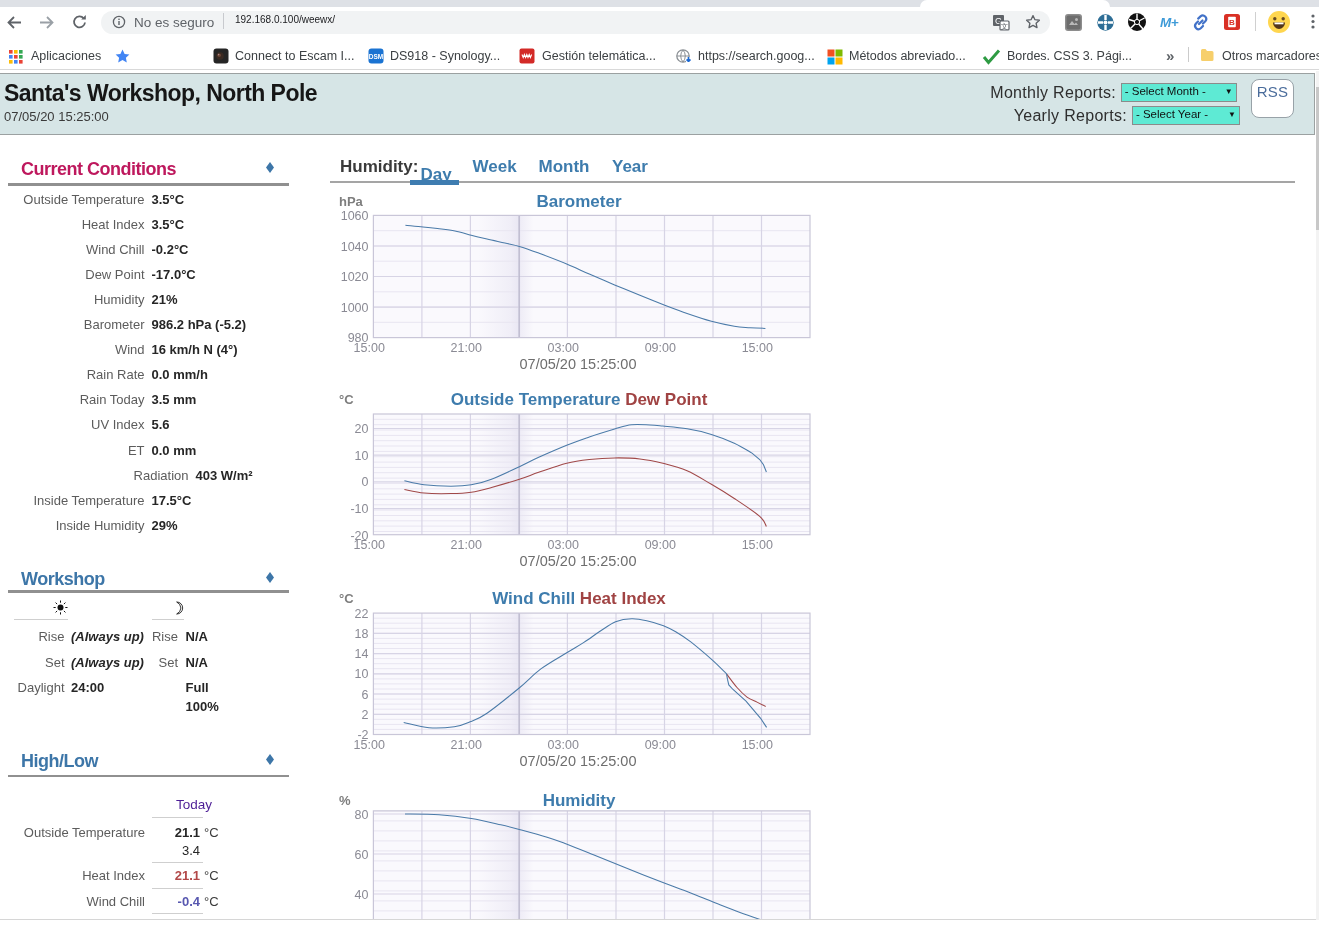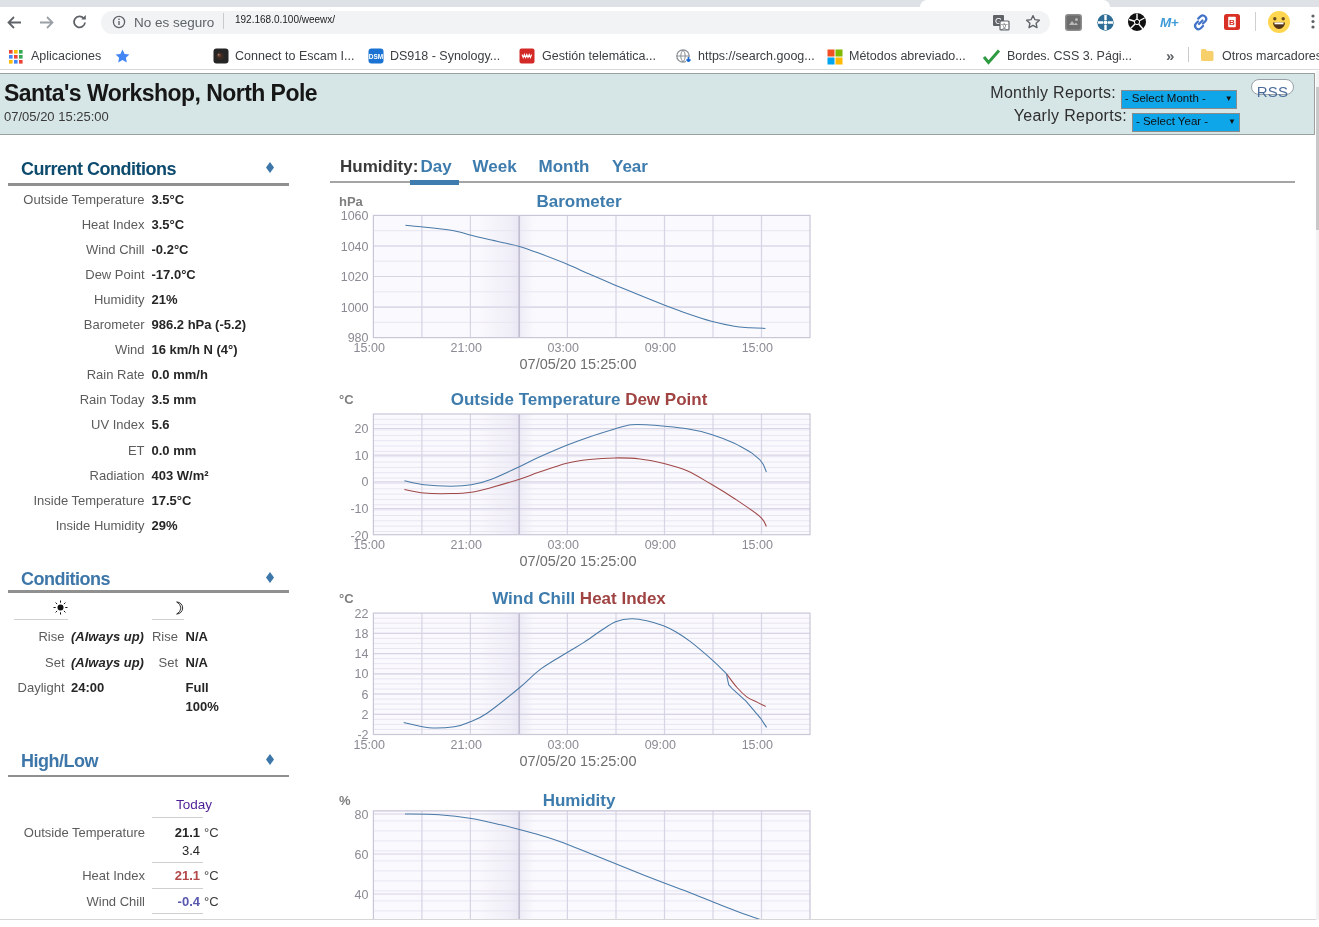--- a/index.html
+++ b/index.html
@@ -9,24 +9,24 @@
 #tabwhite{left:920px;top:0;width:190px;height:7px;background:#fff;border-radius:8px 8px 0 0;}
 #tabgrey2{left:1110px;top:0;width:209px;height:7px;background:#dee1e6;border-radius:8px 0 0 0;}
 #toolbar{left:0;top:7px;width:1319px;height:37px;background:#fff;}
 #omnibox{left:101px;top:10.5px;width:949px;height:23px;border-radius:11.5px;background:#f1f3f4;}
 #bookbar{left:0;top:44px;width:1319px;height:26px;background:#fff;border-bottom:1px solid #d9d9d9;}
 .bktxt{position:absolute;top:49px;font-size:12.5px;color:#3c4043;white-space:nowrap;}
 #pagehead{left:0;top:73px;width:1315px;height:62px;background:#d6e5e6;border:1.5px solid #9ba1a1;border-left:none;}
 #ptitle{left:4px;top:80px;font-size:23px;font-weight:bold;color:#161616;letter-spacing:-0.55px;}
 #psub{left:4px;top:109px;font-size:13px;color:#3a3a3a;}
 .hlabel{position:absolute;font-size:16px;color:#2e2e2e;text-align:right;letter-spacing:0.3px;}
-.sel{position:absolute;background:#0ea5e9;border:1px solid #8b8b8b;font-size:11.5px;color:#111;
- padding:1.5px 3px 0 3px;margin-top:7px;}
+.sel{position:absolute;background:#5eead4;border:1px solid #8b8b8b;font-size:11.5px;color:#111;
+ padding:1.5px 3px 0 3px;}
 .sel .arr{float:right;font-size:8px;margin:2px 0 0 6px;}
-#rssbtn{left:1251px;top:79px;width:43px;height:16px;background:#fff;border:1px solid #98a2a8;
+#rssbtn{left:1251px;top:79px;width:43px;height:39px;background:#fff;border:1px solid #98a2a8;
  border-radius:8px;font-size:15px;color:#4a6c9b;text-align:center;line-height:23px;letter-spacing:0.3px;}
 .sechead{position:absolute;font-size:18px;font-weight:bold;letter-spacing:-0.5px;}
 .secline{position:absolute;height:2.4px;background:#909090;left:8px;width:281px;}
 .dia{position:absolute;width:8px;height:11px;}
 .lrow{position:absolute;left:0;width:330px;height:25.1px;line-height:25.1px;font-size:13px;white-space:nowrap;}
 .lrow .l{display:inline-block;width:144.5px;text-align:right;color:#5c5c5c;}
 .lrow .v{margin-left:7px;font-weight:bold;color:#262626;}
 .hl{position:absolute;background:#cfcfcf;height:1px;}
 #histbar{position:absolute;top:157px;font-size:17px;font-weight:bold;white-space:nowrap;color:#3a3a3a;}
 #histline{position:absolute;left:330px;top:181.3px;width:964.5px;height:2px;background:#a5a5a5;}
@@ -177,40 +177,40 @@
   </svg>
 <div class="bktxt" style="left:1222px;">Otros marcadores</div>
 <div class="abs" id="pagehead"></div>
 <div class="abs" id="ptitle">Santa's Workshop, North Pole</div>
 <div class="abs" id="psub">07/05/20 15:25:00</div>
 <div class="hlabel" style="left:920px;top:84px;width:196px;">Monthly Reports:</div>
 <div class="sel" style="left:1120.7px;top:82.5px;width:116px;height:19px;">- Select Month -<span class="arr">▼</span></div>
 <div class="abs" id="rssbtn">RSS</div>
 <div class="hlabel" style="left:931px;top:107px;width:196px;">Yearly Reports:</div>
 <div class="sel" style="left:1131.9px;top:105.5px;width:108px;height:19px;">- Select Year -<span class="arr">▼</span></div>
-<div class="sechead" style="left:21px;top:158.5px;color:#0c4a6e;">Current Conditions</div>
+<div class="sechead" style="left:21px;top:158.5px;color:#be185d;">Current Conditions</div>
 <svg class="dia" style="left:266px;top:162px;" viewBox="0 0 8 11" width="8" height="11">
     <path d="M4 0 L8 5.5 L4 11 L0 5.5 Z" fill="#3d76a8"></path>
   </svg>
 <div class="secline" style="top:183.2px;"></div>
 <div class="lrow" style="top:186.7px;"><span class="l">Outside Temperature</span><span class="v">3.5°C</span></div>
 <div class="lrow" style="top:211.8px;"><span class="l">Heat Index</span><span class="v">3.5°C</span></div>
 <div class="lrow" style="top:236.9px;"><span class="l">Wind Chill</span><span class="v">-0.2°C</span></div>
 <div class="lrow" style="top:261.9px;"><span class="l">Dew Point</span><span class="v">-17.0°C</span></div>
 <div class="lrow" style="top:287.0px;"><span class="l">Humidity</span><span class="v">21%</span></div>
 <div class="lrow" style="top:312.1px;"><span class="l">Barometer</span><span class="v">986.2 hPa (-5.2)</span></div>
 <div class="lrow" style="top:337.2px;"><span class="l">Wind</span><span class="v">16 km/h N (4°)</span></div>
 <div class="lrow" style="top:362.3px;"><span class="l">Rain Rate</span><span class="v">0.0 mm/h</span></div>
 <div class="lrow" style="top:387.3px;"><span class="l">Rain Today</span><span class="v">3.5 mm</span></div>
 <div class="lrow" style="top:412.4px;"><span class="l">UV Index</span><span class="v">5.6</span></div>
 <div class="lrow" style="top:437.5px;"><span class="l">ET</span><span class="v">0.0 mm</span></div>
-<div class="lrow" style="top:462.6px;"><span class="l">Radiation</span><span class="v">403 W/m²</span></div>
+<div class="lrow" style="top:462.6px;padding-left:44px;"><span class="l">Radiation</span><span class="v">403 W/m²</span></div>
 <div class="lrow" style="top:487.7px;"><span class="l">Inside Temperature</span><span class="v">17.5°C</span></div>
 <div class="lrow" style="top:512.7px;"><span class="l">Inside Humidity</span><span class="v">29%</span></div>
-<div class="sechead" style="left:21px;top:568.5px;color:#3d76a8;">Conditions</div>
+<div class="sechead" style="left:21px;top:568.5px;color:#3d76a8;">Workshop</div>
 <svg class="dia" style="left:266px;top:572px;" viewBox="0 0 8 11" width="8" height="11">
     <path d="M4 0 L8 5.5 L4 11 L0 5.5 Z" fill="#3d76a8"></path>
   </svg>
 <div class="secline" style="top:590.4px;"></div>
 <svg class="ico" style="left:53px;top:600px" width="15" height="15" viewBox="0 0 15 15">
 <circle cx="7.5" cy="7.5" r="3" fill="#111"></circle>
 <g stroke="#111" stroke-width="1">
 <path d="M7.5 0.5 v2.2 M7.5 12.3 v2.2 M0.5 7.5 h2.2 M12.3 7.5 h2.2 M2.55 2.55 l1.55 1.55 M10.9 10.9 l1.55 1.55 M12.45 2.55 l-1.55 1.55 M4.1 10.9 l-1.55 1.55"></path>
     </g>
   </svg>
@@ -232,21 +232,21 @@
 <div class="abs" style="left:152px;top:797px;width:60px;text-align:right;font-size:13.5px;color:#4c1d95;">Today</div>
 <div class="hl" style="left:151.5px;top:817.3px;width:51px;"></div>
 <div class="abs" style="top:819.5px;left:0;width:330px;height:25px;line-height:25px;font-size:13px;white-space:nowrap;"><span style="display:inline-block;width:145px;text-align:right;color:#5c5c5c;">Outside Temperature</span><span style="display:inline-block;width:55px;text-align:right;font-weight:bold;color:#262626;">21.1</span><span style="display:inline-block;margin-left:4px;color:#3a3a3a;">°C</span></div>
 <div class="abs" style="top:837.9px;left:0;width:330px;height:25px;line-height:25px;font-size:13px;white-space:nowrap;"><span style="display:inline-block;width:145px;text-align:right;color:#5c5c5c;"></span><span style="display:inline-block;width:55px;text-align:right;font-weight:normal;color:#262626;">3.4</span><span style="display:inline-block;margin-left:4px;color:#3a3a3a;"></span></div>
 <div class="abs" style="top:863.1px;left:0;width:330px;height:25px;line-height:25px;font-size:13px;white-space:nowrap;"><span style="display:inline-block;width:145px;text-align:right;color:#5c5c5c;">Heat Index</span><span style="display:inline-block;width:55px;text-align:right;font-weight:bold;color:#b24848;">21.1</span><span style="display:inline-block;margin-left:4px;color:#3a3a3a;">°C</span></div>
 <div class="abs" style="top:889.3px;left:0;width:330px;height:25px;line-height:25px;font-size:13px;white-space:nowrap;"><span style="display:inline-block;width:145px;text-align:right;color:#5c5c5c;">Wind Chill</span><span style="display:inline-block;width:55px;text-align:right;font-weight:bold;color:#5858b0;">-0.4</span><span style="display:inline-block;margin-left:4px;color:#3a3a3a;">°C</span></div>
 <div class="hl" style="left:151.5px;top:862.3px;width:51px;"></div>
 <div class="hl" style="left:151.5px;top:888px;width:51px;"></div>
 <div class="hl" style="left:151.5px;top:913.2px;width:51px;"></div>
 <div id="histbar" style="left:340px;">Humidity:</div>
-<div id="histbar" style="left:420.5px;color:#3e7cad;">Day</div>
+<div id="histbar" style="left:420.5px;color:#3e7cad;margin-top:8px;">Day</div>
 <div id="histbar" style="left:472.5px;color:#3e7cad;">Week</div>
 <div id="histbar" style="left:538.5px;color:#3e7cad;">Month</div>
 <div id="histbar" style="left:612px;color:#3e7cad;">Year</div>
 <div id="histline"></div>
 <div id="histsel"></div>
 <svg id="charts" width="1319" height="927" viewBox="0 0 1319 927" style="position:absolute;left:0;top:0;">
 <defs>
       <linearGradient id="nband" x1="0" y1="0" x2="1" y2="0">
         <stop offset="0" stop-color="#968cc3" stop-opacity="0"></stop>
         <stop offset="0.78" stop-color="#968cc3" stop-opacity="0.10"></stop>

